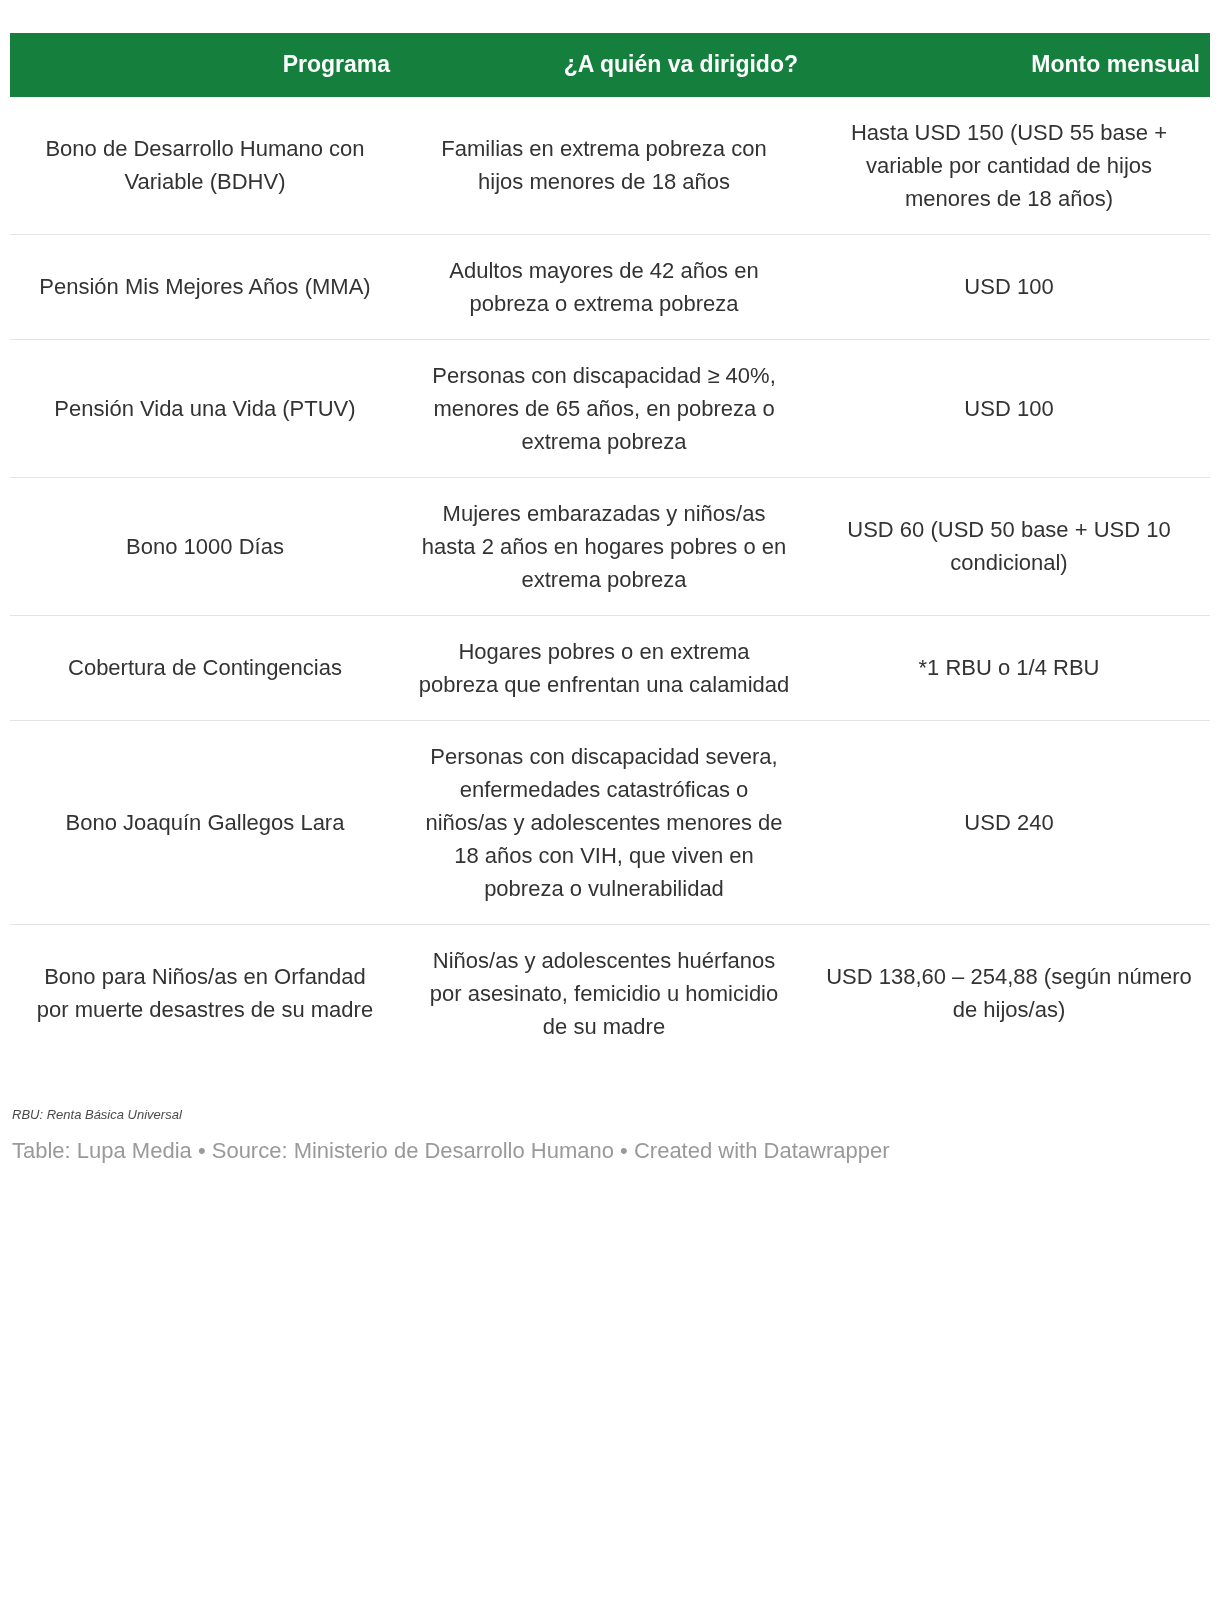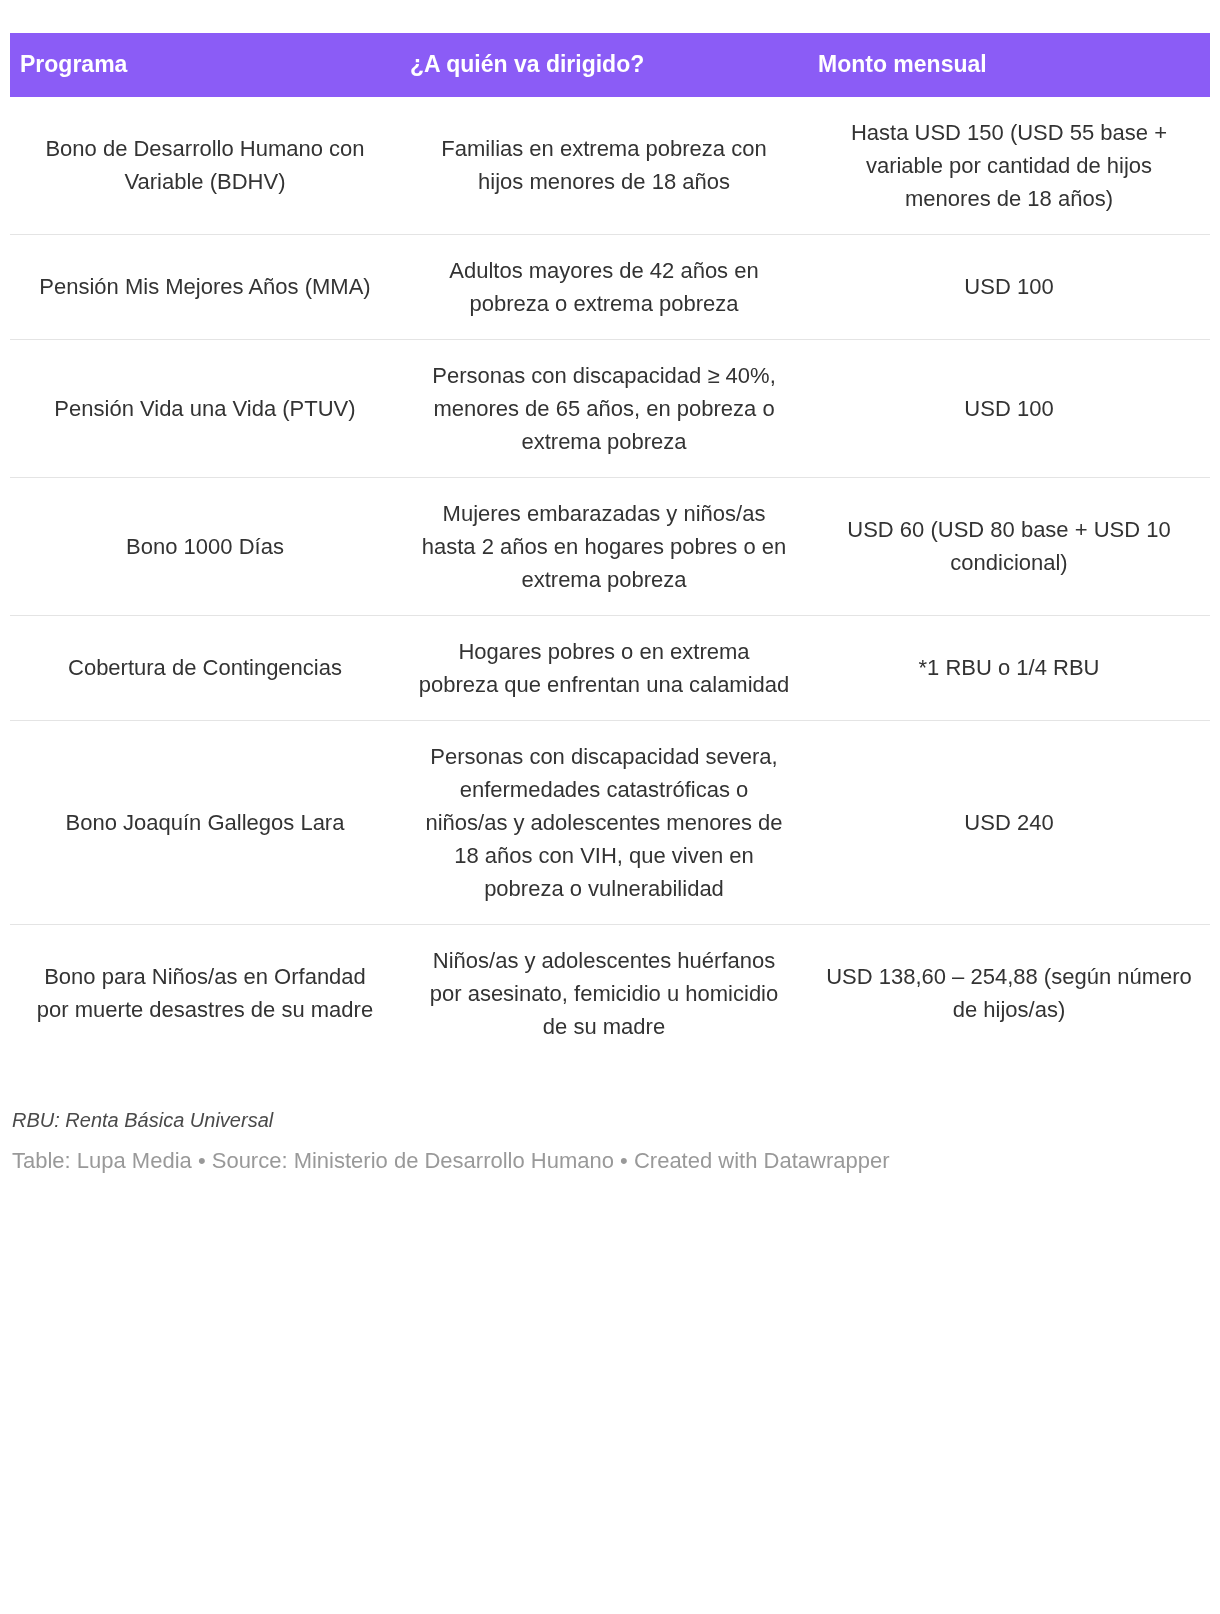--- a/index.html
+++ b/index.html
@@ -15,25 +15,25 @@
   }
   .wrap {
     padding: 33px 10px 24px 10px;
   }
   table.dw-table {
     width: 100%;
     border-collapse: collapse;
     table-layout: fixed;
   }
   thead th {
-    background: #8b5cf6;
+    background: #15803d;
     color: #ffffff;
     font-size: 23px;
     font-weight: bold;
-    text-align: left;
+    text-align: right;
     vertical-align: middle;
     padding: 18px 10px;
     line-height: 1.2;
   }
   tbody td {
     font-size: 22px;
     color: #333333;
     text-align: center;
     vertical-align: middle;
     padding: 19px 18px;
@@ -44,21 +44,21 @@
   tbody tr:first-child td {
     border-top: none;
   }
   .footer {
     margin-top: 44px;
     padding-left: 2px;
   }
   .note {
     font-style: italic;
     color: #4a4a4a;
-    font-size: 20px;
+    font-size: 13px;
     line-height: 1.4;
     margin: 0 0 12px 0;
   }
   .attribution {
     color: #999999;
     font-size: 22px;
     line-height: 1.4;
     margin: 0;
   }
 </style>
@@ -91,21 +91,21 @@
         <td>USD 100</td>
       </tr>
       <tr>
         <td>Pensión Vida una Vida (PTUV)</td>
         <td>Personas con discapacidad ≥ 40%, menores de 65 años, en pobreza o extrema pobreza</td>
         <td>USD 100</td>
       </tr>
       <tr>
         <td>Bono 1000 Días</td>
         <td>Mujeres embarazadas y niños/as hasta 2 años en hogares pobres o en extrema pobreza</td>
-        <td>USD 60 (USD 80 base + USD 10 condicional)</td>
+        <td>USD 60 (USD 50 base + USD 10 condicional)</td>
       </tr>
       <tr>
         <td>Cobertura de Contingencias</td>
         <td>Hogares pobres o en extrema pobreza que enfrentan una calamidad</td>
         <td>*1 RBU o 1/4 RBU</td>
       </tr>
       <tr>
         <td>Bono Joaquín Gallegos Lara</td>
         <td>Personas con discapacidad severa, enfermedades catastróficas o niños/as y adolescentes menores de 18 años con VIH, que viven en pobreza o vulnerabilidad</td>
         <td>USD 240</td>

